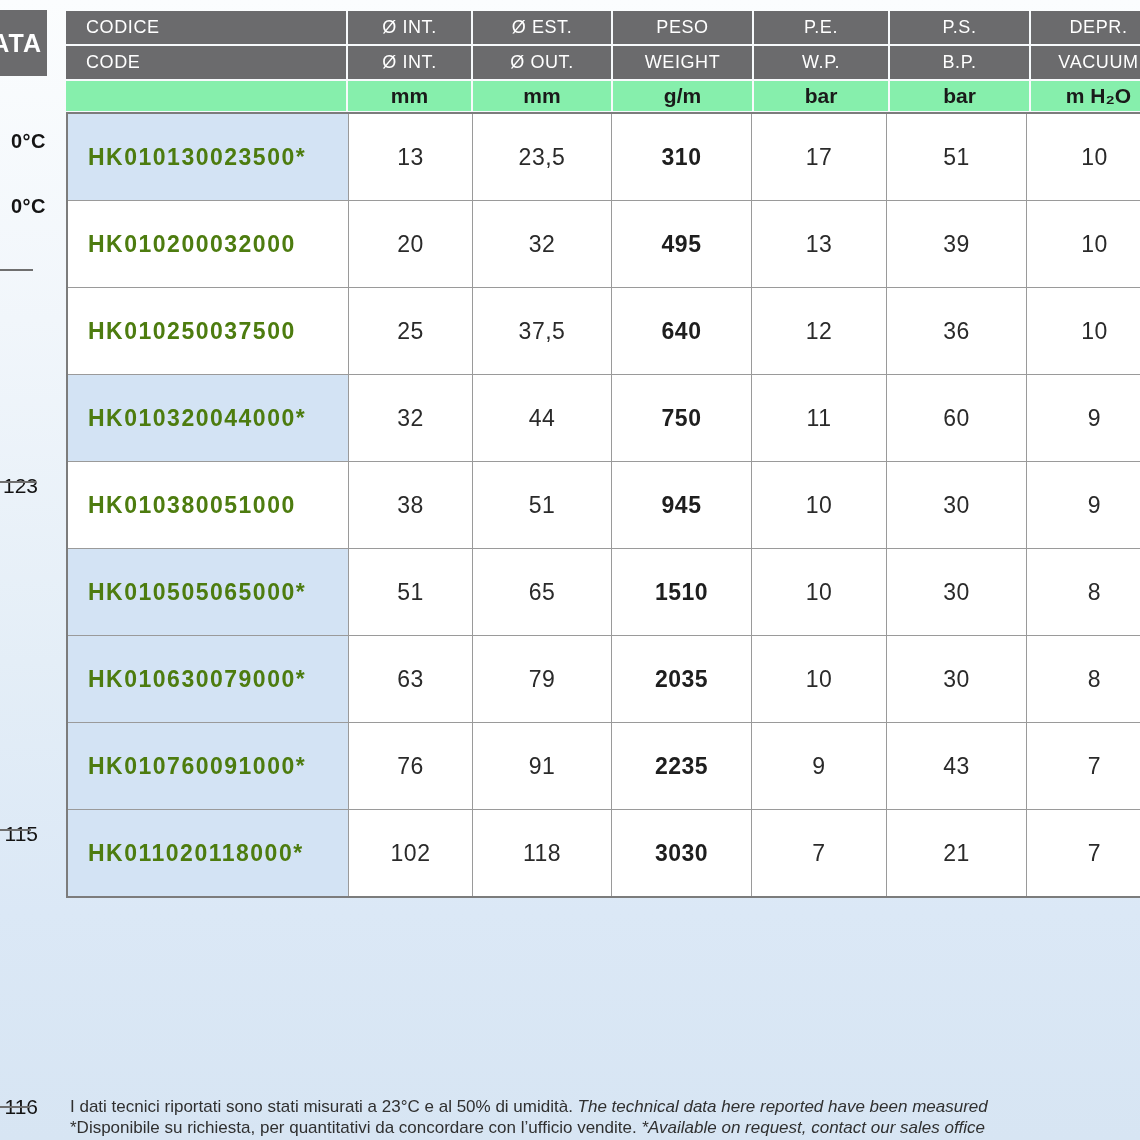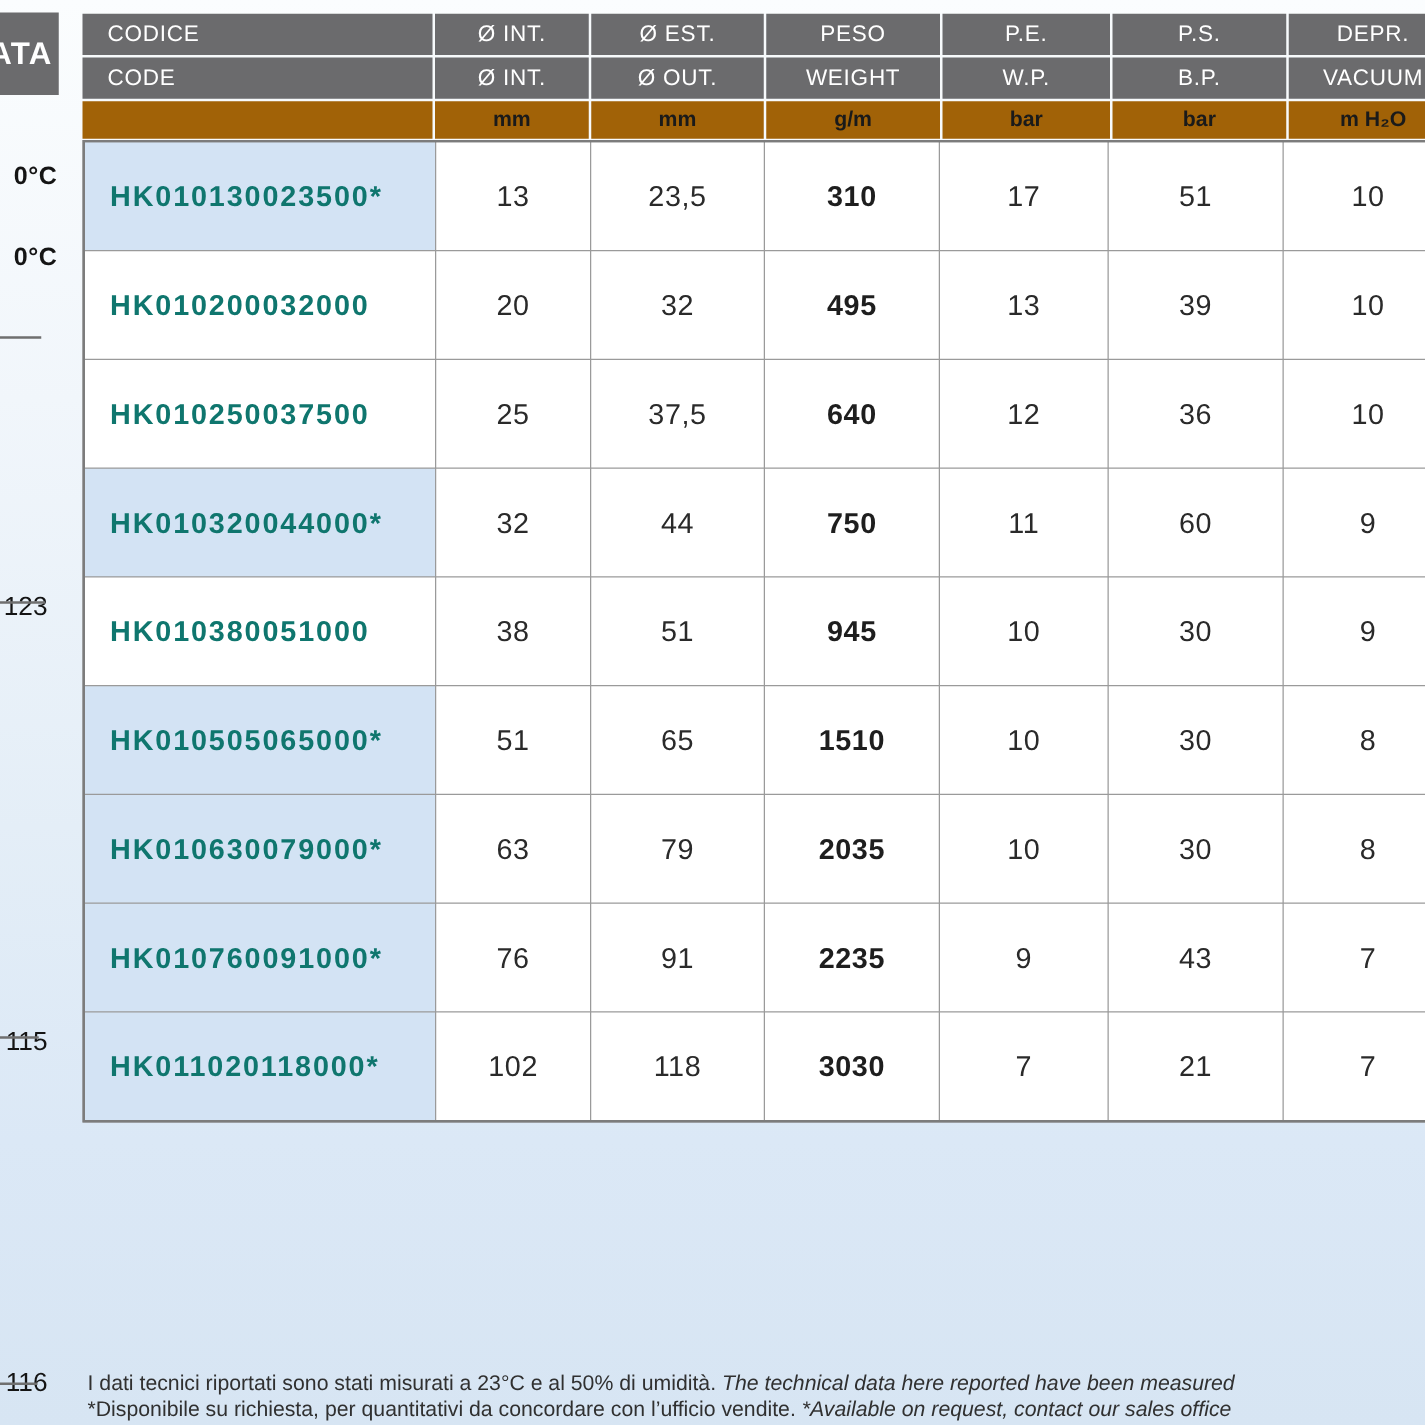--- a/index.html
+++ b/index.html
@@ -22,33 +22,33 @@
 
   
   .thead{
     position:absolute;left:66px;top:11px;
     display:grid;grid-template-columns:280px 123px 138px 139px 134px 139px 135px;
     grid-template-rows:33px 33px 30px;gap:2px;background:#f7fafc;
   }
   .th{background:#6b6b6d;color:#fff;font-weight:normal;font-size:18px;letter-spacing:0.6px;
     display:flex;align-items:center;justify-content:center;white-space:nowrap;}
   .th.left{justify-content:flex-start;padding-left:20px;}
-  .tu{background:#a16207;color:#1a1a1a;font-weight:bold;font-size:17px;
+  .tu{background:#86efac;color:#1a1a1a;font-weight:bold;font-size:21px;
     display:flex;align-items:center;justify-content:center;white-space:nowrap;}
 
   
   .tbody{
     position:absolute;left:66px;top:112px;
     display:grid;grid-template-columns:280px 123px 138px 139px 134px 139px 135px;
     grid-auto-rows:86px;gap:1px;background:#9a9a9a;border:2px solid #7c7c7c;
   }
   .trow{display:contents;}
   .td{background:#ffffff;display:flex;align-items:center;justify-content:center;
     font-size:23px;color:#2a2a2a;letter-spacing:0.5px;white-space:nowrap;}
-  .td.code{justify-content:flex-start;padding-left:20px;font-weight:bold;color:#0f766e;
+  .td.code{justify-content:flex-start;padding-left:20px;font-weight:bold;color:#4d7c0f;
     font-size:23px;letter-spacing:1.5px;}
   .td.blue{background:#d3e3f4;}
   .td.wgt{font-weight:bold;color:#1e1e1e;}
 
   
   .footnote{position:absolute;left:70px;top:1096px;width:1070px;font-size:17px;
     line-height:21px;color:#303030;white-space:nowrap;overflow:hidden;}
   .footnote .en{font-style:italic;}
 </style>
 </head>

